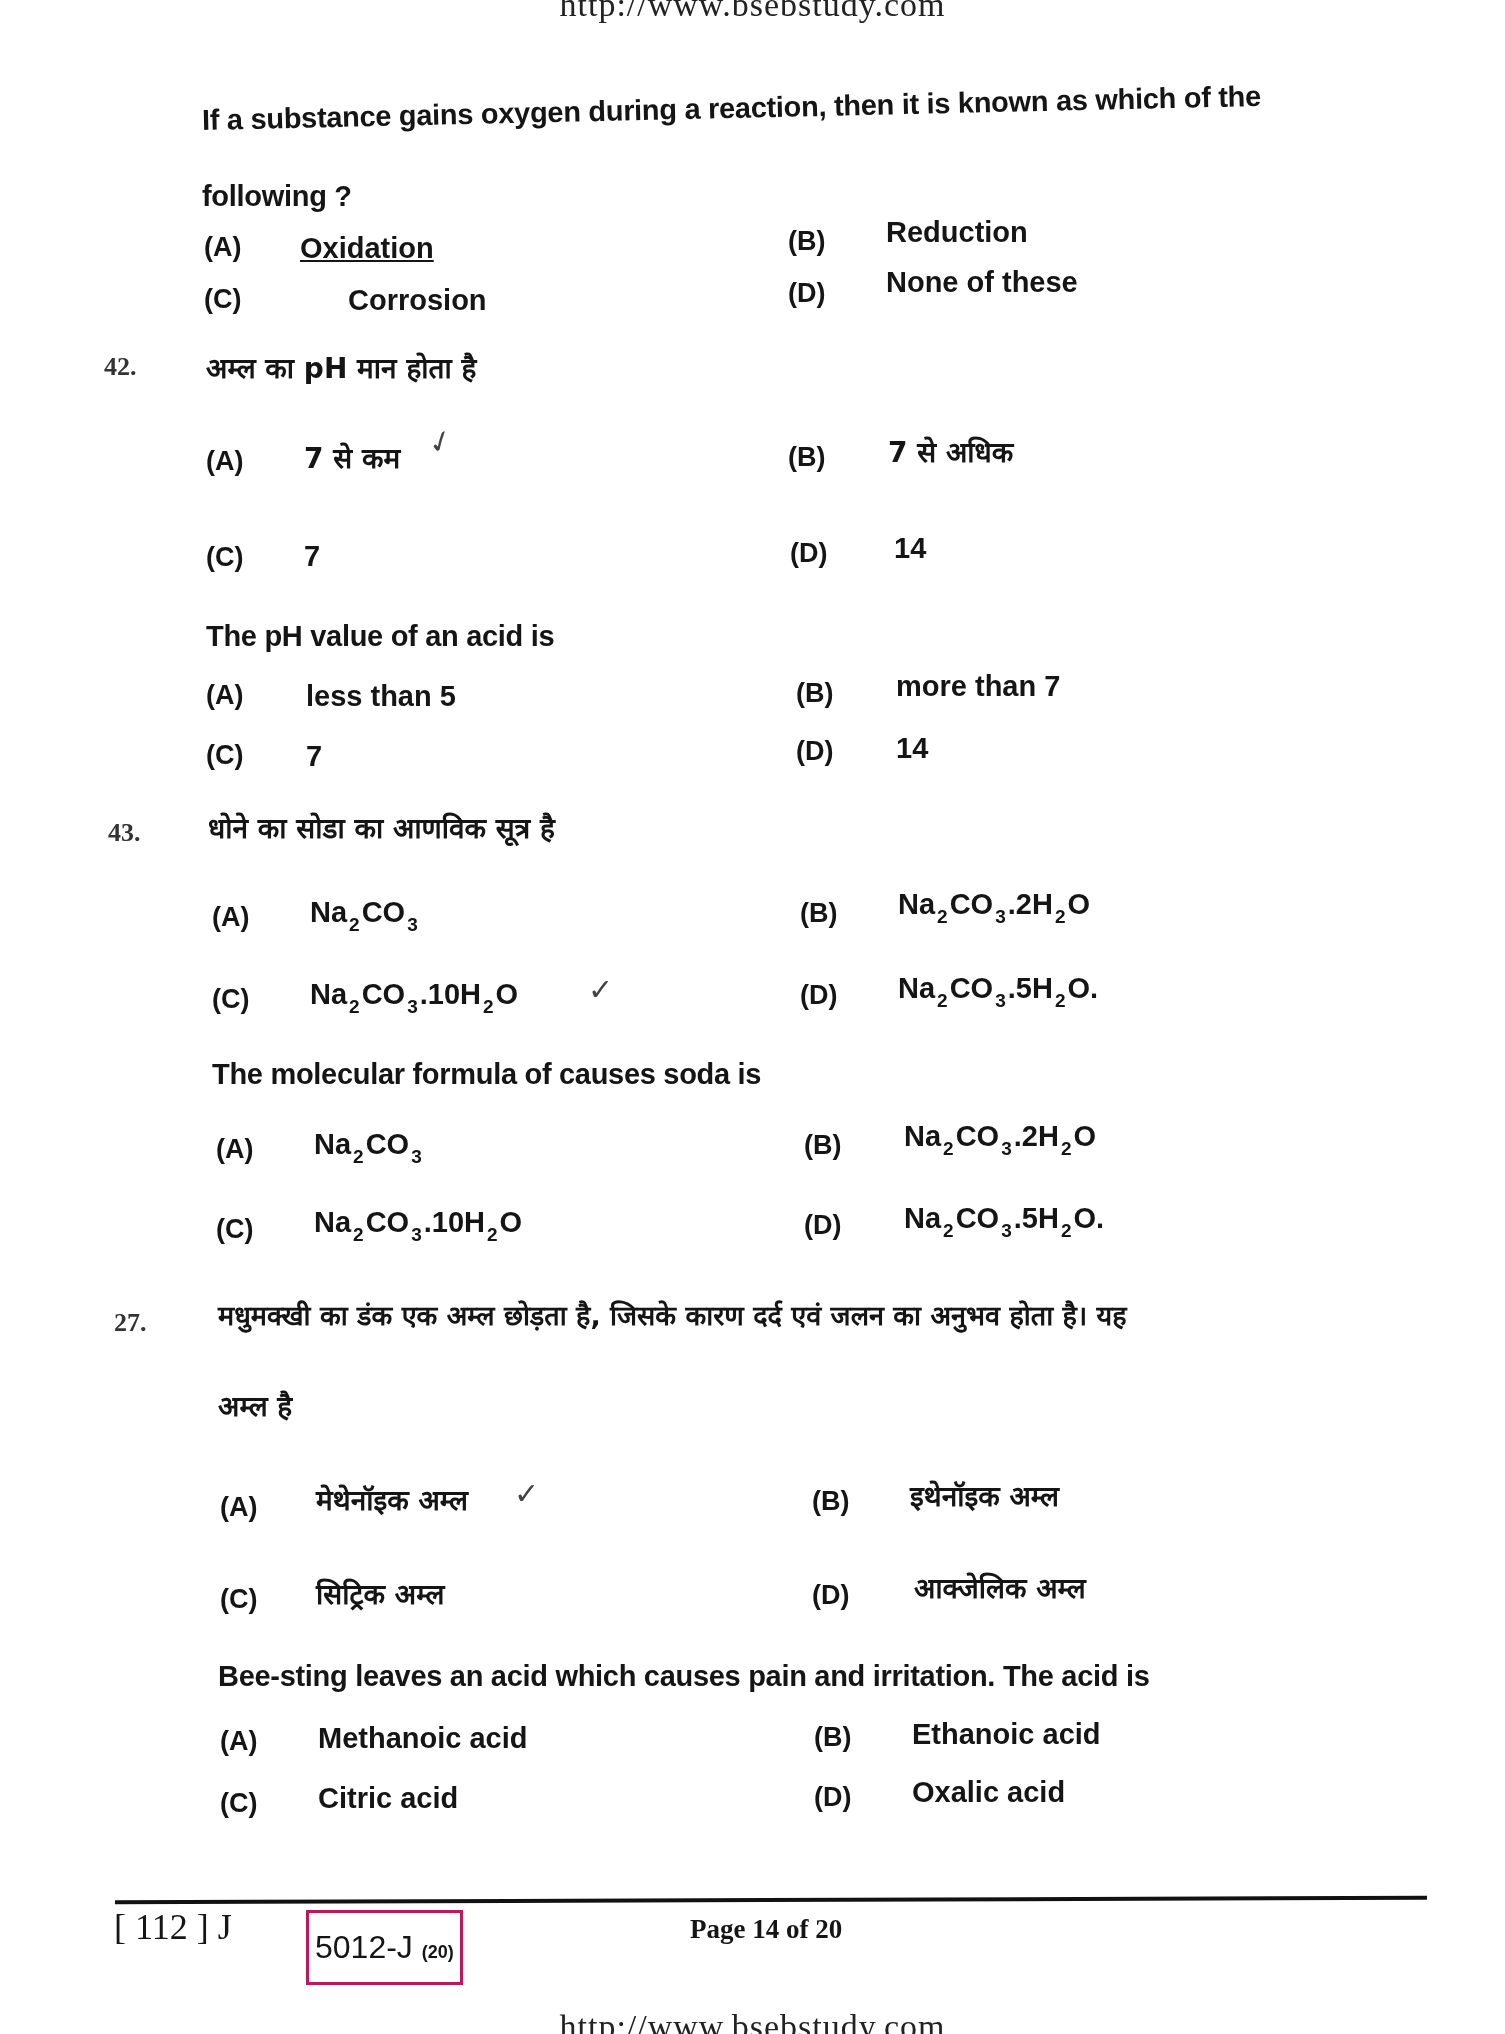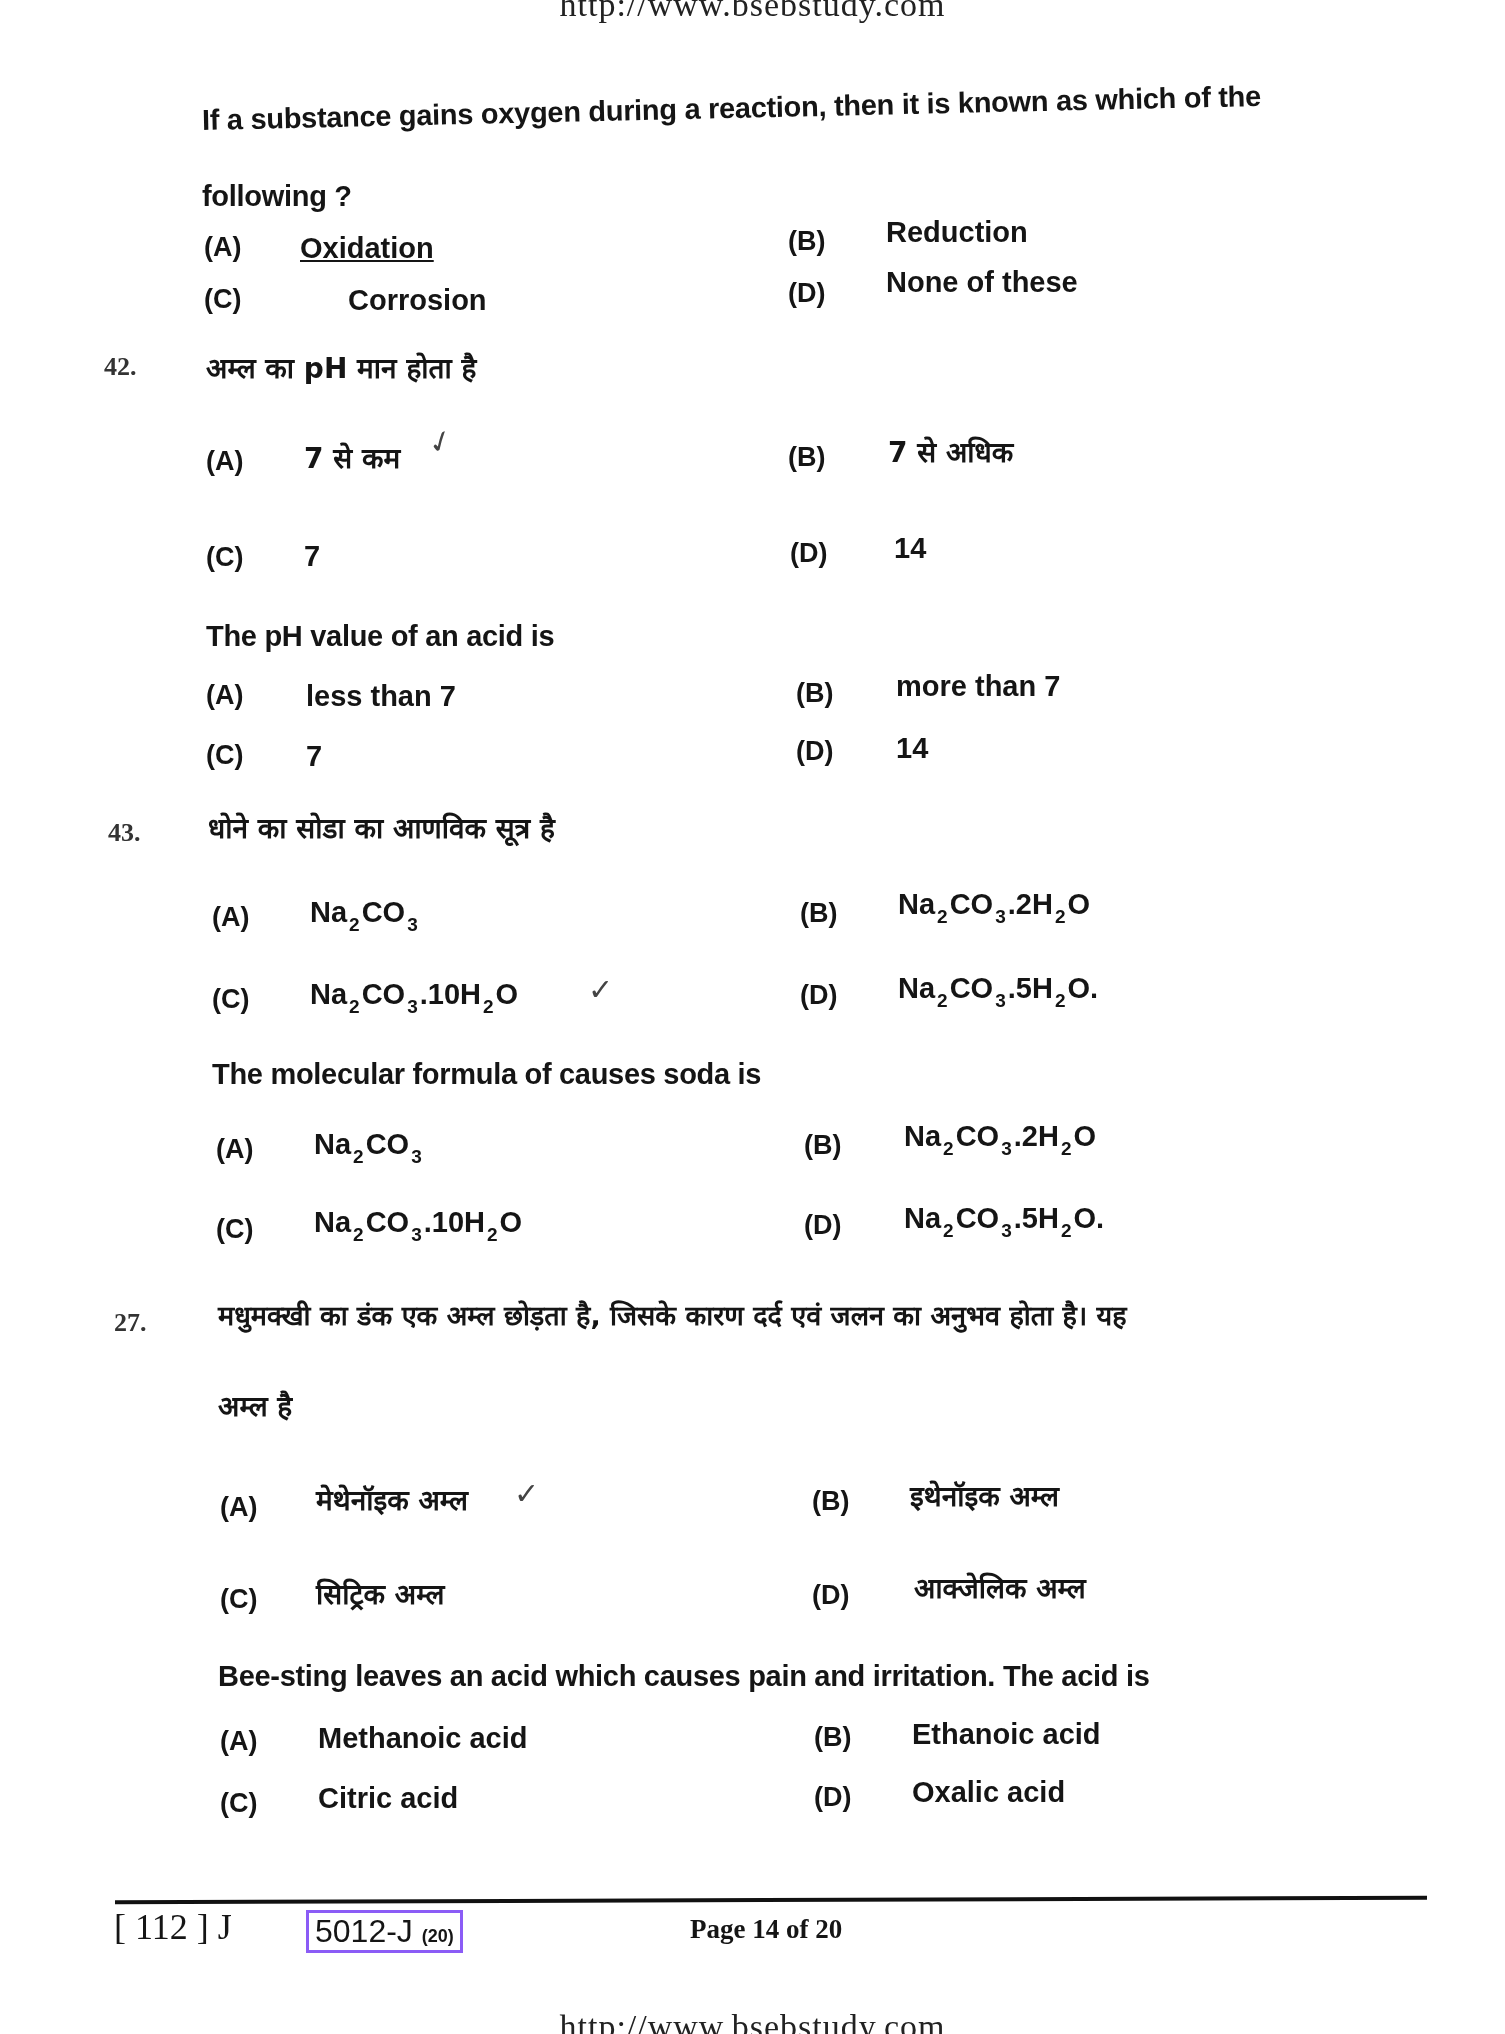--- a/index.html
+++ b/index.html
@@ -22,21 +22,21 @@
       white-space: nowrap;
     }
     .hindi { font-family: "DejaVu Sans", sans-serif; font-size: 28px; font-weight: bold; white-space: nowrap; }
     .qnum { font-family: "Liberation Serif", serif; font-size: 26px; font-weight: bold; color: #333; }
     .opt-letter { font-family: "Liberation Sans", sans-serif; font-size: 27px; font-weight: bold; }
     .opt { font-family: "Liberation Sans", sans-serif; font-size: 29px; font-weight: bold; white-space: nowrap; }
     .formula sub { font-size: 19px; vertical-align: -9px; margin: 0 2px; }
     .tick { color: #444; font-size: 30px; font-family: "DejaVu Sans", sans-serif; }
     .footer-line { position: absolute; left: 115px; top: 1898px; width: 1312px; height: 4px; background: #111; transform: rotate(-0.2deg); }
     .footer-left { font-family: "Liberation Serif", serif; font-size: 36px; }
-    .code-box { border: 3px solid #8b5cf6; padding: 0 6px; font-family: "Liberation Sans", sans-serif; font-size: 32px; }
+    .code-box { border: 3px solid #be185d; padding: 16px 6px; font-family: "Liberation Sans", sans-serif; font-size: 32px; }
     .code-box small { font-size: 18px; font-weight: bold; }
     .page-num { font-family: "Liberation Serif", serif; font-size: 27px; font-weight: bold; }
   </style>
 </head>
 <body>
 
 <div class="url top">http://www.bsebstudy.com</div>
 
 <div class="abs text" style="left:202px; top:104px; transform:rotate(-1.3deg); transform-origin:left;">If a substance gains oxygen during a reaction, then it is known as which of the</div>
 <div class="abs text" style="left:202px; top:180px;">following ?</div>
@@ -58,21 +58,21 @@
 <div class="abs tick" style="left:428px; top:424px; transform:rotate(-20deg);">✓</div>
 <div class="abs opt-letter" style="left:788px; top:442px;">(B)</div>
 <div class="abs hindi" style="left:888px; top:432px;">7 से अधिक</div>
 <div class="abs opt-letter" style="left:206px; top:542px;">(C)</div>
 <div class="abs opt" style="left:304px; top:540px;">7</div>
 <div class="abs opt-letter" style="left:790px; top:538px;">(D)</div>
 <div class="abs opt" style="left:894px; top:532px;">14</div>
 
 <div class="abs text" style="left:206px; top:620px;">The pH value of an acid is</div>
 <div class="abs opt-letter" style="left:206px; top:680px;">(A)</div>
-<div class="abs opt" style="left:306px; top:680px;">less than 7</div>
+<div class="abs opt" style="left:306px; top:680px;">less than 5</div>
 <div class="abs opt-letter" style="left:796px; top:678px;">(B)</div>
 <div class="abs opt" style="left:896px; top:670px;">more than 7</div>
 <div class="abs opt-letter" style="left:206px; top:740px;">(C)</div>
 <div class="abs opt" style="left:306px; top:740px;">7</div>
 <div class="abs opt-letter" style="left:796px; top:736px;">(D)</div>
 <div class="abs opt" style="left:896px; top:732px;">14</div>
 
 <div class="abs qnum" style="left:108px; top:818px;">43.</div>
 <div class="abs hindi" style="left:208px; top:808px;">धोने का सोडा का आणविक सूत्र है</div>
 

